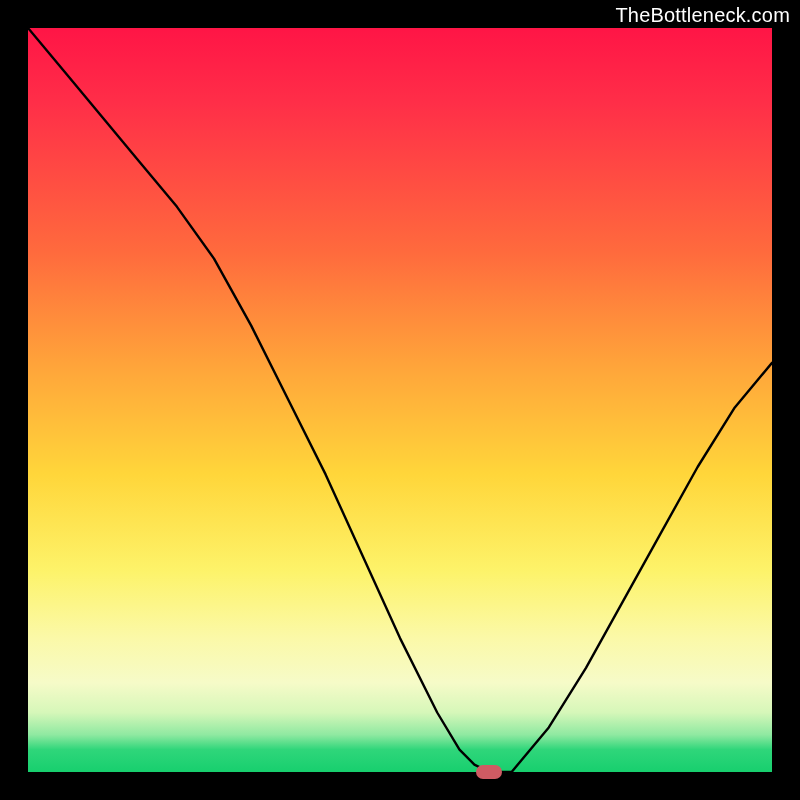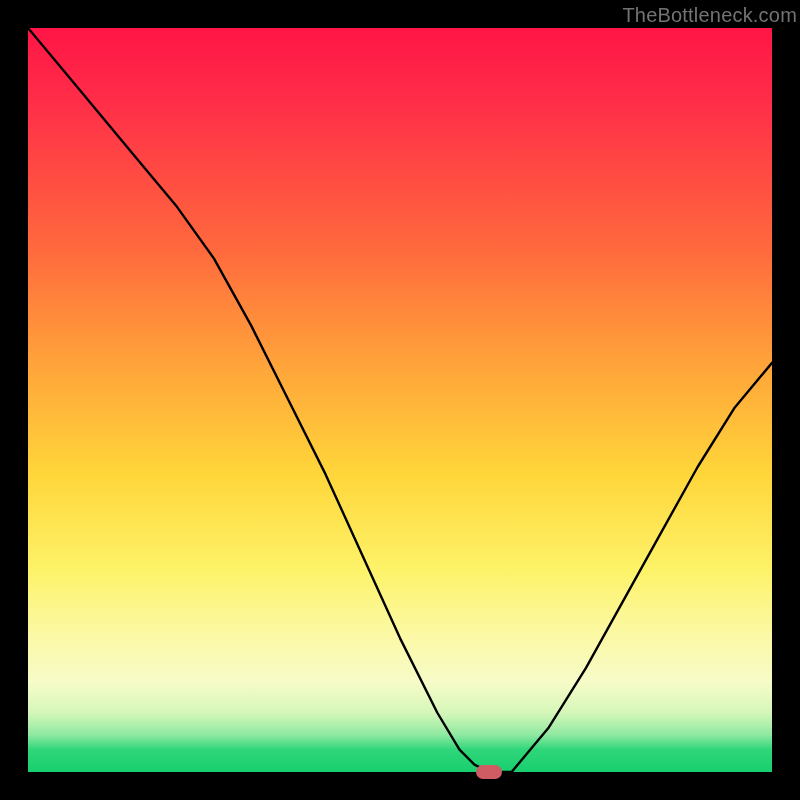--- a/index.html
+++ b/index.html
@@ -51,22 +51,22 @@
     position: absolute;
     width: 26px;
     height: 14px;
     border-radius: 8px;
     background: #cf5b63;
     transform: translate(-50%, -50%);
   }
   .watermark {
     position: absolute;
     top: 4px;
-    right: 3px;
-    color: #737373;
+    right: 10px;
+    color: #ffffff;
     font-size: 20px;
     letter-spacing: 0.2px;
     user-select: none;
   }
 </style>
 </head>
 <body>
 
 <div class="frame">
 

